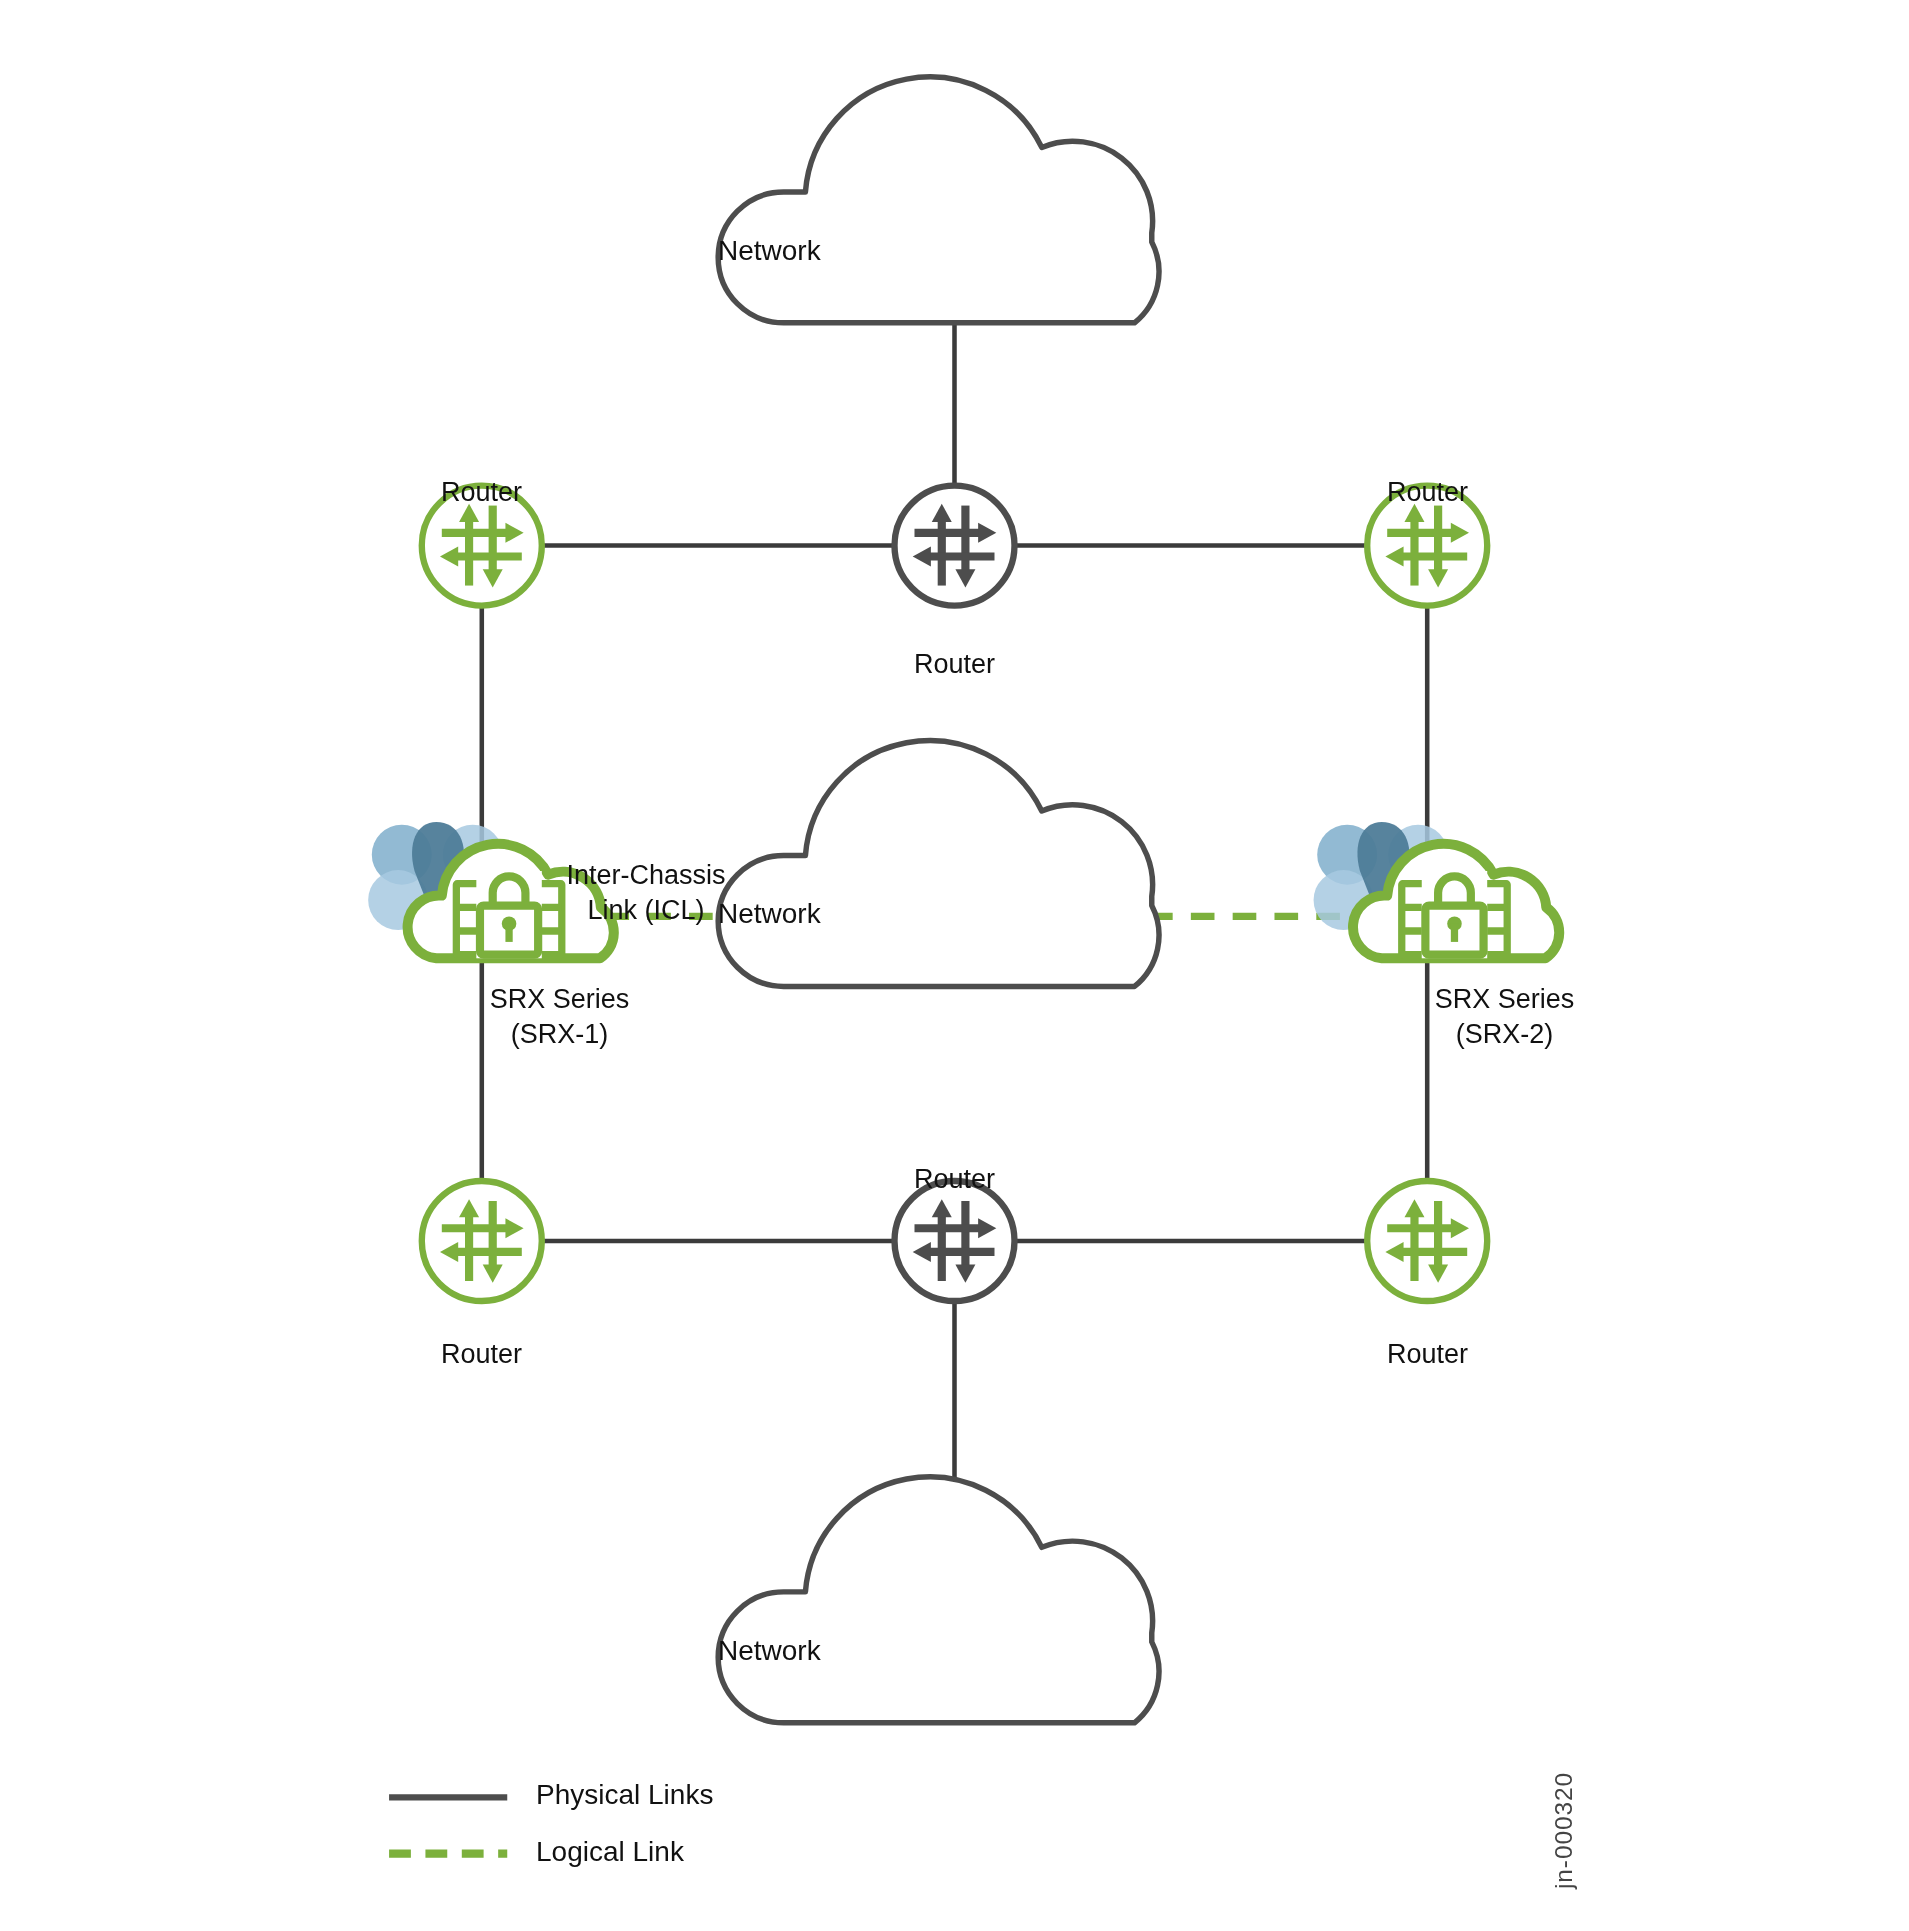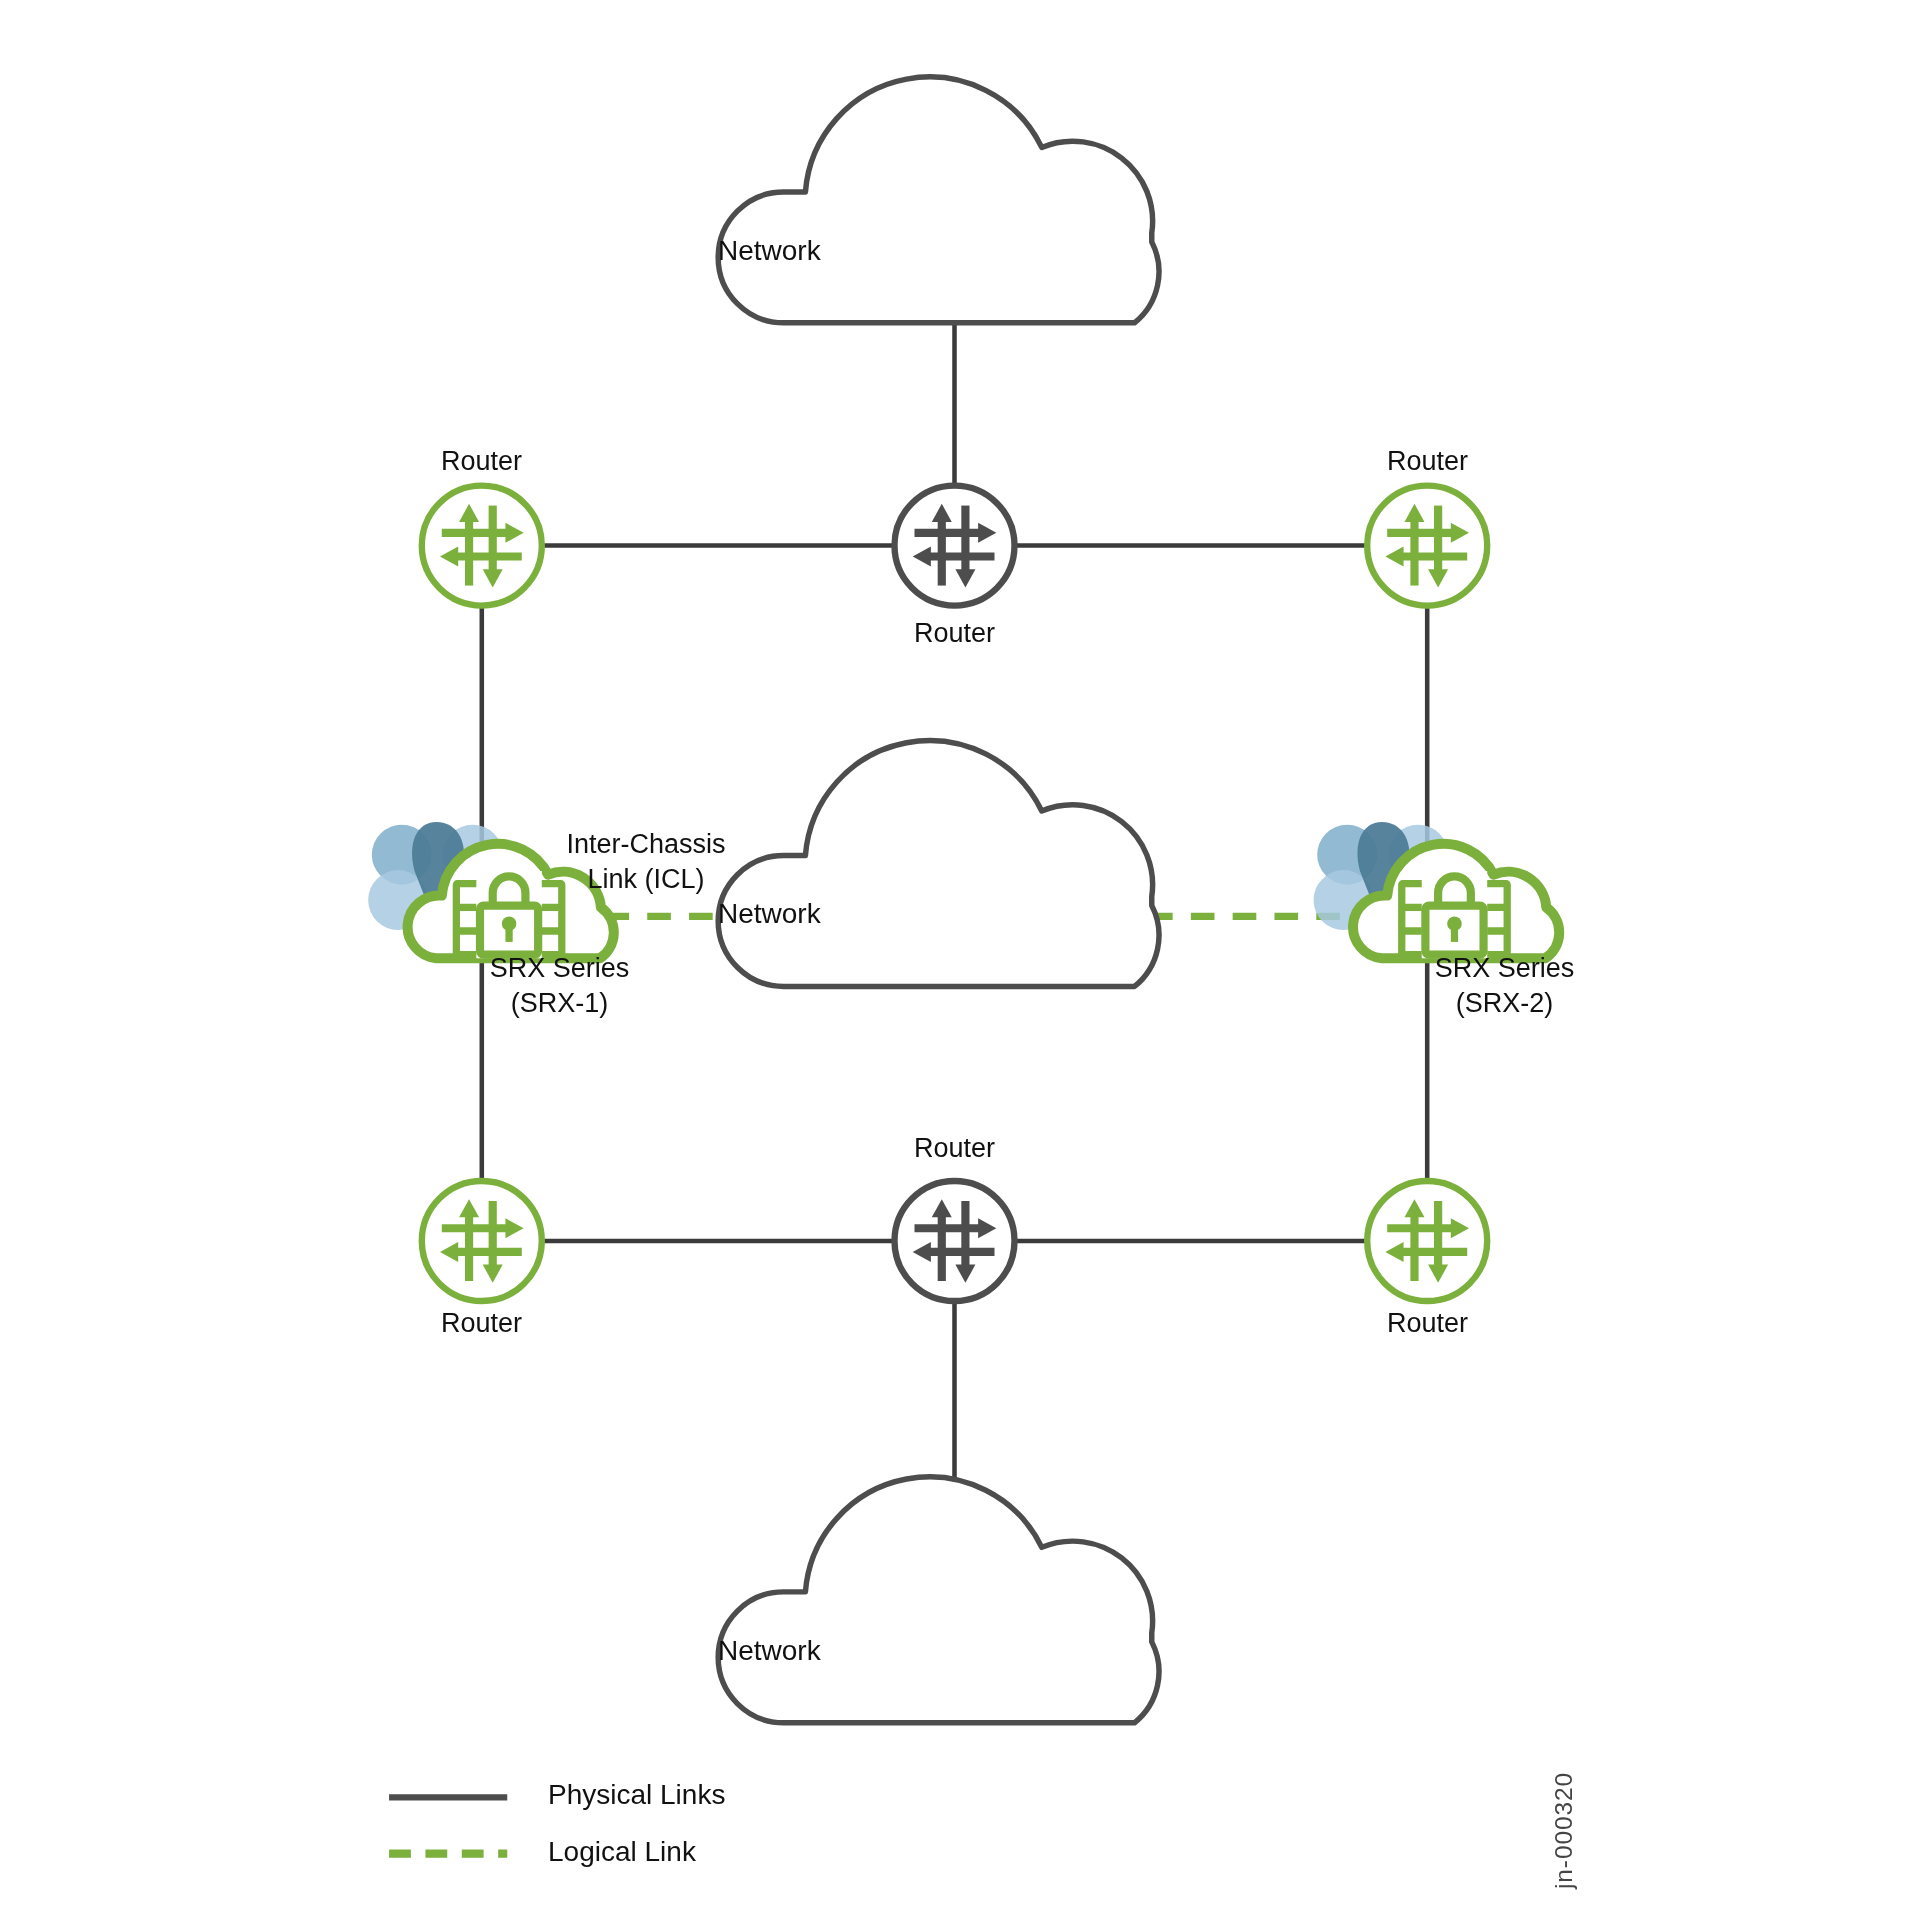--- a/index.html
+++ b/index.html
@@ -29,36 +29,36 @@
   }
   .node-label {
     position: absolute;
     font-family: "Liberation Sans", sans-serif;
     font-size: 27px;
     color: #111111;
     text-align: center;
     line-height: 1.28;
     white-space: pre-line;
     pointer-events: none;
+    margin-top: 31px;
   }
   .cloud-label {
     position: absolute;
     font-family: "Liberation Sans", sans-serif;
     font-size: 28px;
     color: #111111;
     text-align: left;
   }
   .legend-label {
     position: absolute;
     font-family: "Liberation Sans", sans-serif;
     font-size: 28px;
     color: #111111;
     text-align: left;
     white-space: nowrap;
-    margin-left: 12px;
   }
   .doc-id {
     position: absolute;
     font-family: "Liberation Sans", sans-serif;
     font-size: 24.5px;
     color: #444444;
     letter-spacing: 0.9px;
     transform-origin: left top;
     transform: rotate(-90deg);
     white-space: nowrap;

